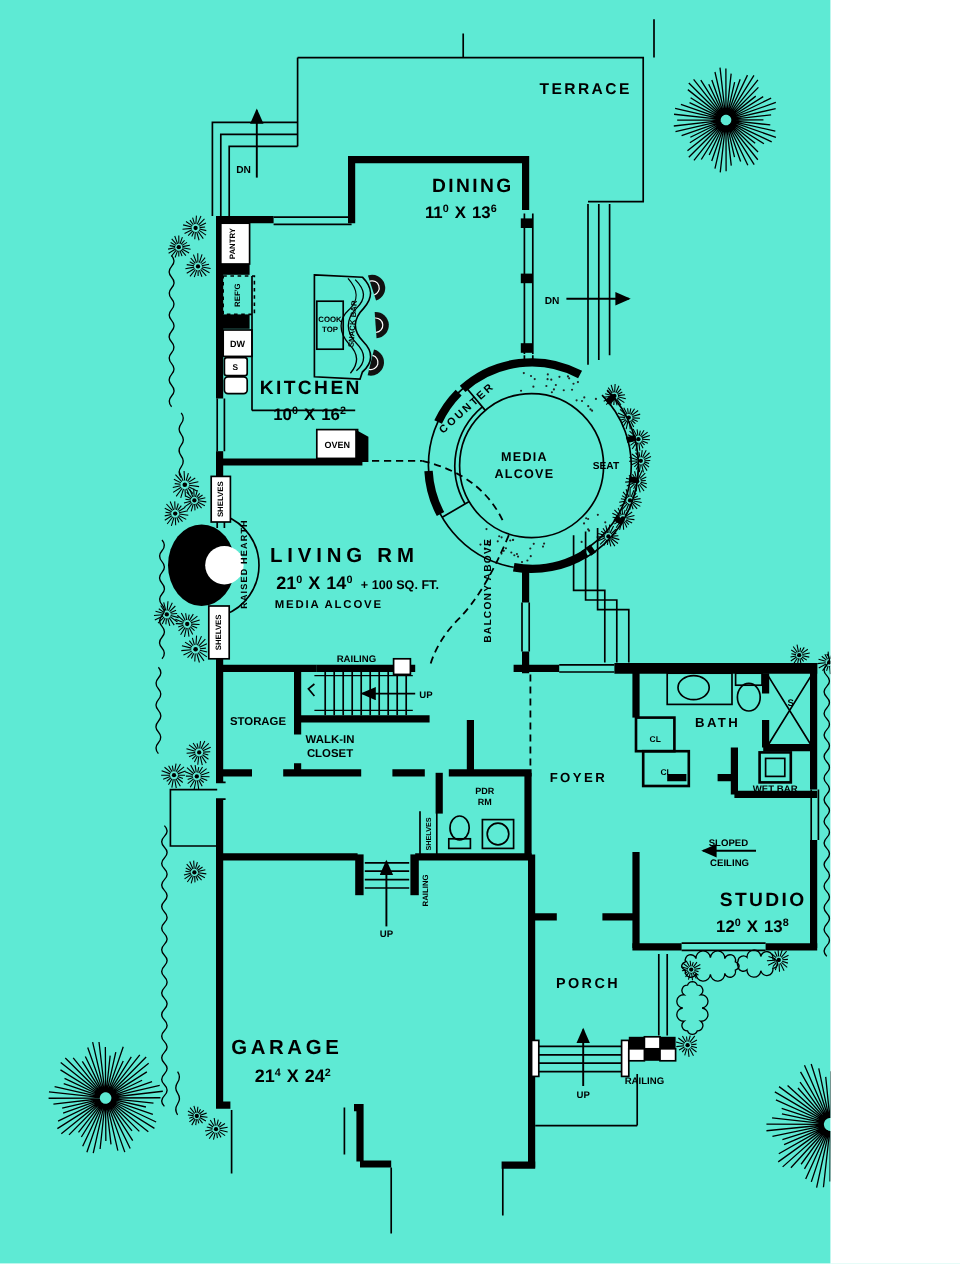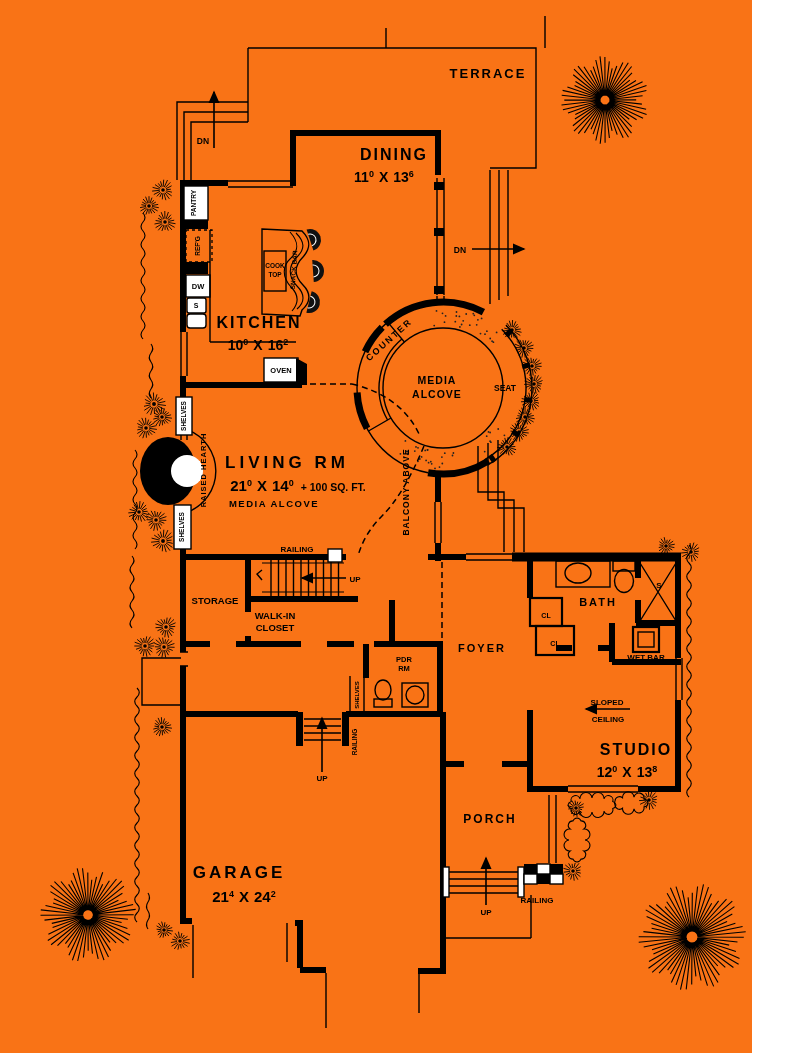--- a/index.html
+++ b/index.html
@@ -1,16 +1,16 @@
 <!DOCTYPE html>
 <html><head>
 <meta charset="utf-8">
 <style>
   html,body{margin:0;padding:0;background:#fff;}
-  #page{width:752px;height:1053px;background:#f97316;position:relative;overflow:hidden;}
+  #page{width:692px;height:1053px;background:#5eead4;position:relative;overflow:hidden;}
   svg{display:block;}
   svg text{font-family:"Liberation Sans",sans-serif;font-weight:700;fill:#000;text-anchor:middle;}
   .w{stroke:#000;stroke-width:6;fill:none;}
   .w7{stroke:#000;stroke-width:7;fill:none;}
   .w9{stroke:#000;stroke-width:9;fill:none;}
   .t{stroke:#000;stroke-width:1.4;fill:none;}
   .t1{stroke:#000;stroke-width:1.1;fill:none;}
   .t2{stroke:#000;stroke-width:2.2;fill:none;}
   .dash{stroke:#000;stroke-width:1.5;fill:none;stroke-dasharray:6 4;}
   .dashs{stroke:#000;stroke-width:1.3;fill:none;stroke-dasharray:3 3;}

